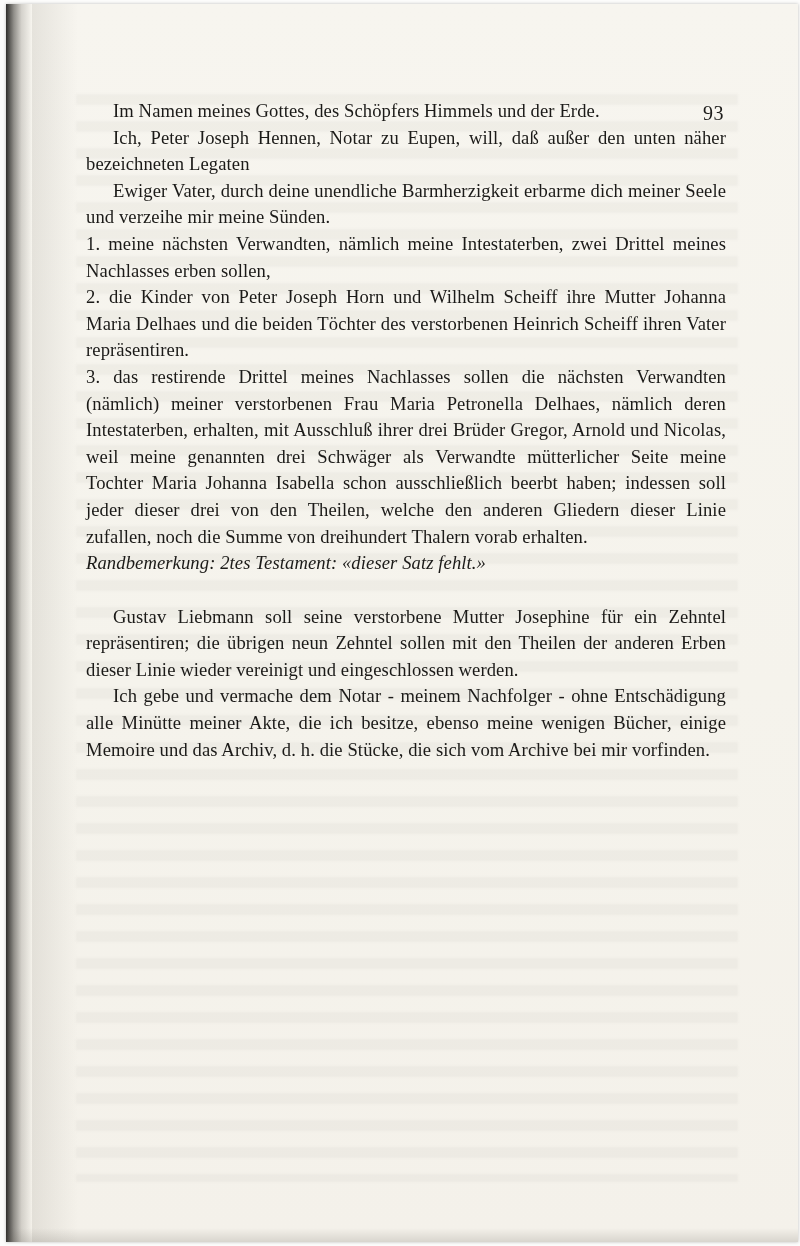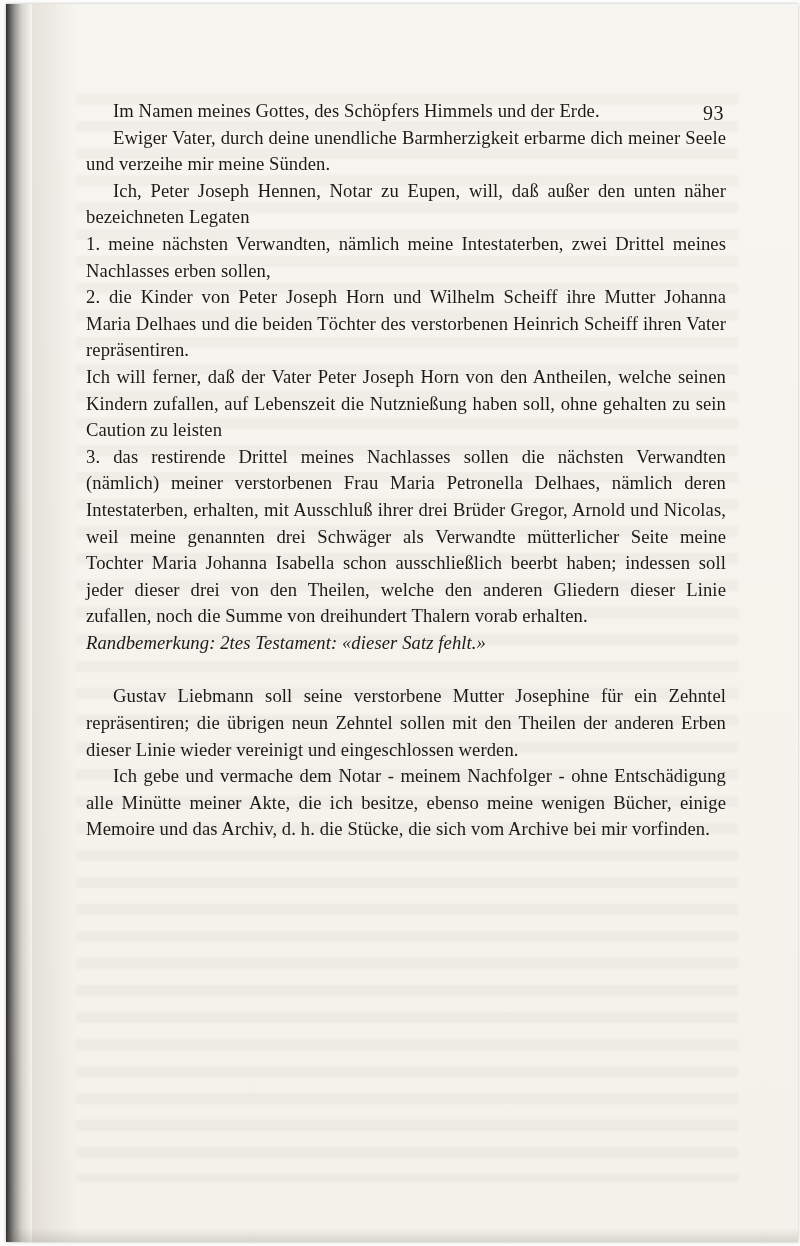--- a/index.html
+++ b/index.html
@@ -109,23 +109,22 @@
 <div class="scan-page">
   <div class="gutter-shadow"></div>
   <div class="gutter-soft"></div>
   <div class="bottom-shade"></div>
   <div class="bleedthrough"></div>
 
   <div class="page-number">93</div>
 
   <div class="text-block">
     <p class="para indent">Im Namen meines Gottes, des Schöpfers Himmels und der Erde.</p>
+    <p class="para indent">Ich, Peter Joseph Hennen, Notar zu Eupen, will, daß außer den unten näher bezeichneten Legaten</p>
     <p class="para indent">Ewiger Vater, durch deine unendliche Barmherzigkeit erbarme dich meiner Seele und verzeihe mir meine Sünden.</p>
-    <p class="para indent">Ich, Peter Joseph Hennen, Notar zu Eupen, will, daß außer den unten näher bezeichneten Legaten</p>
     <p class="para">1. meine nächsten Verwandten, nämlich meine Intestaterben, zwei Drittel meines Nachlasses erben sollen,</p>
     <p class="para">2. die Kinder von Peter Joseph Horn und Wilhelm Scheiff ihre Mutter Johanna Maria Delhaes und die beiden Töchter des verstorbenen Heinrich Scheiff ihren Vater repräsentiren.</p>
-    <p class="para">Ich will ferner, daß der Vater Peter Joseph Horn von den Antheilen, welche seinen Kindern zufallen, auf Lebenszeit die Nutznießung haben soll, ohne gehalten zu sein Caution zu leisten</p>
     <p class="para">3. das restirende Drittel meines Nachlasses sollen die nächsten Verwandten (nämlich) meiner verstorbenen Frau Maria Petronella Delhaes, nämlich deren Intestaterben, erhalten, mit Ausschluß ihrer drei Brüder Gregor, Arnold und Nicolas, weil meine genannten drei Schwäger als Verwandte mütterlicher Seite meine Tochter Maria Johanna Isabella schon ausschließlich beerbt haben; indessen soll jeder dieser drei von den Theilen, welche den anderen Gliedern dieser Linie zufallen, noch die Summe von dreihundert Thalern vorab erhalten.</p>
     <p class="para italic">Randbemerkung: 2tes Testament: «dieser Satz fehlt.»</p>
     <p class="para indent gap-above">Gustav Liebmann soll seine verstorbene Mutter Josephine für ein Zehntel repräsentiren; die übrigen neun Zehntel sollen mit den Theilen der anderen Erben dieser Linie wieder vereinigt und eingeschlossen werden.</p>
     <p class="para indent">Ich gebe und vermache dem Notar - meinem Nachfolger - ohne Entschädigung alle Minütte meiner Akte, die ich besitze, ebenso meine wenigen Bücher, einige Memoire und das Archiv, d. h. die Stücke, die sich vom Archive bei mir vorfinden.</p>
   </div>
 </div>
 
 </body></html>

